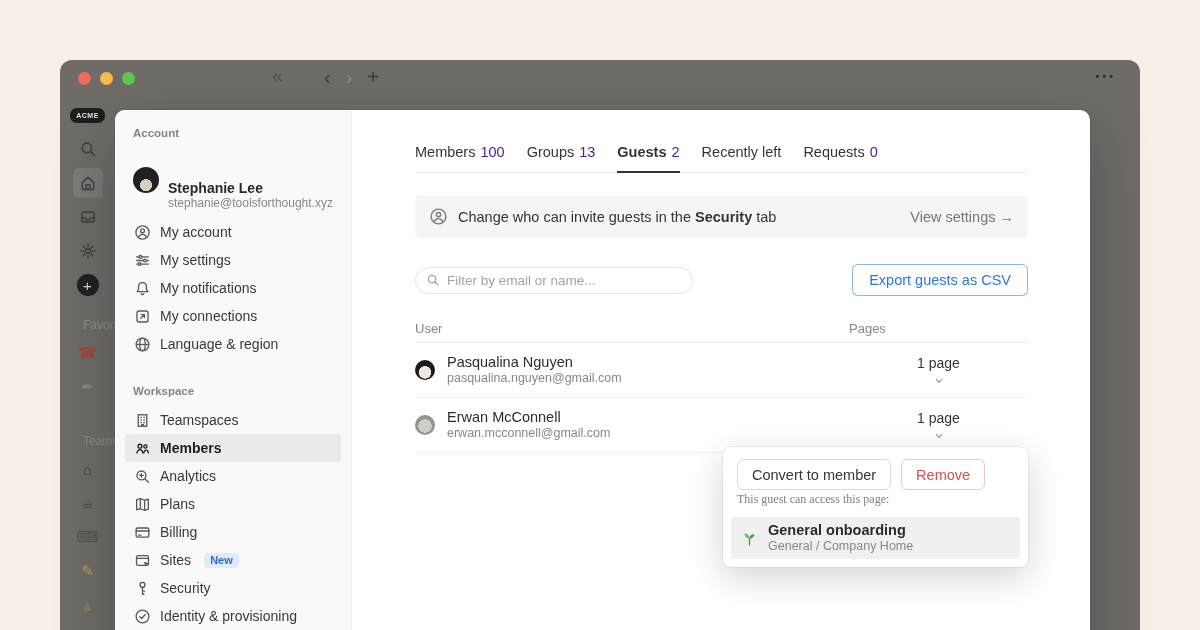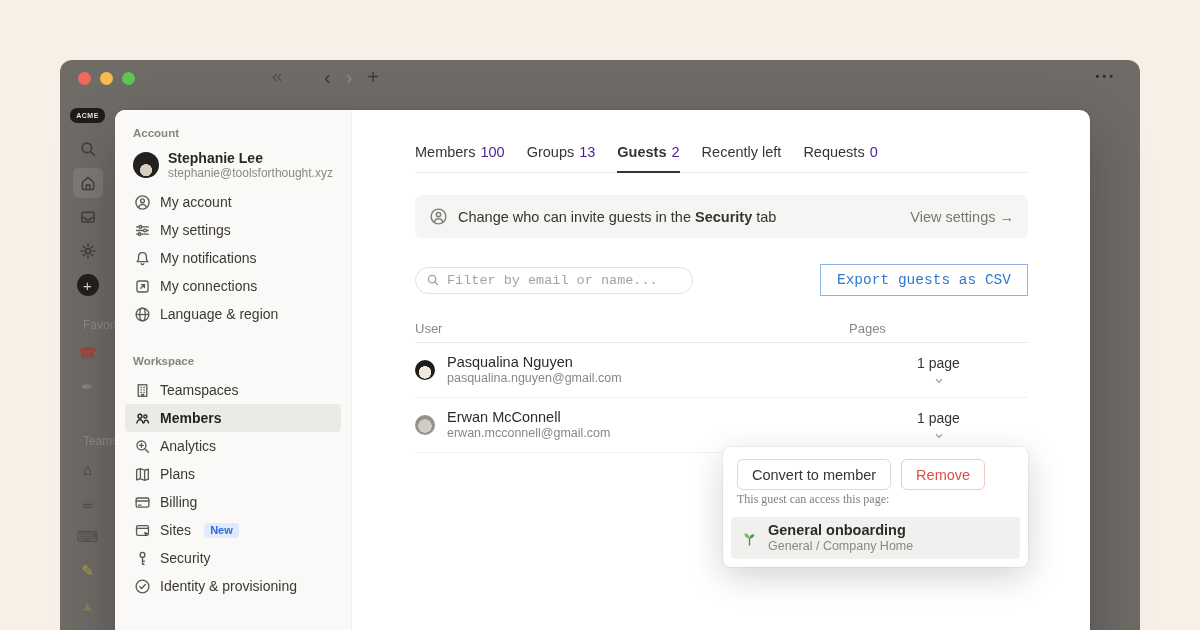--- a/index.html
+++ b/index.html
@@ -39,21 +39,21 @@
            box-shadow:0 0 0 1px rgba(15,15,15,.05), 0 24px 60px rgba(15,15,15,.30); }
 
   
   .sb { width:237px; background:#FAF9F7; border-right:1px solid rgba(0,0,0,.04);
         border-radius:10px 0 0 0; padding-top:12px; flex:none; overflow:hidden; }
   .sb-section { padding:0 18px; height:22px; display:flex; align-items:center;
                 font-size:11.5px; font-weight:600; color:#87857F; }
   .account-row { display:flex; align-items:center; gap:9px; padding:6px 18px 8px; }
   .avatar { border-radius:50%; flex:none; }
   .av-stephanie { width:26px; height:26px; background:radial-gradient(circle at 50% 70%, #D8CEC2 0 26%, #23211F 28%); }
-  .acct-name { font-size:14px; font-weight:600; color:#2B2926; line-height:16px; }
+  .acct-name { font-size:14px; font-weight:600; color:#2B2926; line-height:16px;margin-top:30px; }
   .acct-email { font-size:12px; color:#8A8884; line-height:14px; }
   .sb-item { display:flex; align-items:center; gap:9px; height:28px; margin:0 10px; padding:0 8px;
              border-radius:4px; font-size:14px; color:#3B3935; cursor:default; }
   .sb-item .sb-ic { width:18px; height:18px; display:flex; align-items:center; justify-content:center; flex:none; }
   .sb-item svg { stroke:#5B5955; }
   .sb-item.active { background:#ECEAE7; font-weight:600; color:#211F1C; }
   .sb-item.active svg { stroke:#211F1C; }
   .ws-label { margin-top:22px; margin-bottom:4px; }
   .new-badge { margin-left:4px; background:#E1EAFB; color:#2B6CD4; font-size:11px; font-weight:600;
                padding:1px 6px 2px; border-radius:4px; }
@@ -65,27 +65,27 @@
   .tab .tab-count { color:#4c1d95; font-weight:400; margin-left:5px; }
   .tab.active { font-weight:600; }
   .tab.active::after { content:""; position:absolute; left:0; right:0; bottom:-1px; height:2px; background:#37352F; }
 
   .banner { margin-top:22px; height:43px; background:#F6F5F3; border-radius:6px;
             display:flex; align-items:center; padding:0 14px; gap:10px; }
   .banner-text { font-size:14.5px; color:#37352F; flex:1; }
   .banner-text b { font-weight:700; }
   .banner-link { font-size:14.5px; color:#787672; cursor:default; }
 
-  .controls { margin-top:26px; display:flex; align-items:center; justify-content:space-between;font-family:Liberation Mono, monospace; }
+  .controls { margin-top:26px; display:flex; align-items:center; justify-content:space-between; }
   .filter { width:278px; height:27px; border:1px solid #E3E2DF; border-radius:14px; background:#FFFFFF;
             display:flex; align-items:center; padding:0 10px; gap:7px; }
   .filter input { border:none; outline:none; background:transparent; font-size:13.5px; color:#37352F;
                   width:100%; font-family:inherit; }
   .filter input::placeholder { color:#A6A39F; }
-  .export-btn { height:32px; padding:0 16px; border-radius:0; background:#fff;
+  .export-btn { height:32px; padding:0 16px; border-radius:6px; background:#fff;
                 border:1px solid rgba(46,120,210,.55); color:#2E78D2; font-size:14.5px;
                 font-family:inherit; cursor:default; }
 
   .table { margin-top:25px; }
   .thead, .trow { display:grid; grid-template-columns:1fr 179px; align-items:center; }
   .thead { height:22px; font-size:13px; color:#8A8884; border-bottom:1px solid #EDECE9; padding-bottom:6px; }
   .trow { height:55px; border-bottom:1px solid #F1F0EE; }
   .ucell { display:flex; align-items:center; gap:12px; }
   .av-row { width:20px; height:20px; }
   .av-0 { background:radial-gradient(circle at 50% 62%, #F1E8DD 0 38%, #1E1C1A 40%); }

